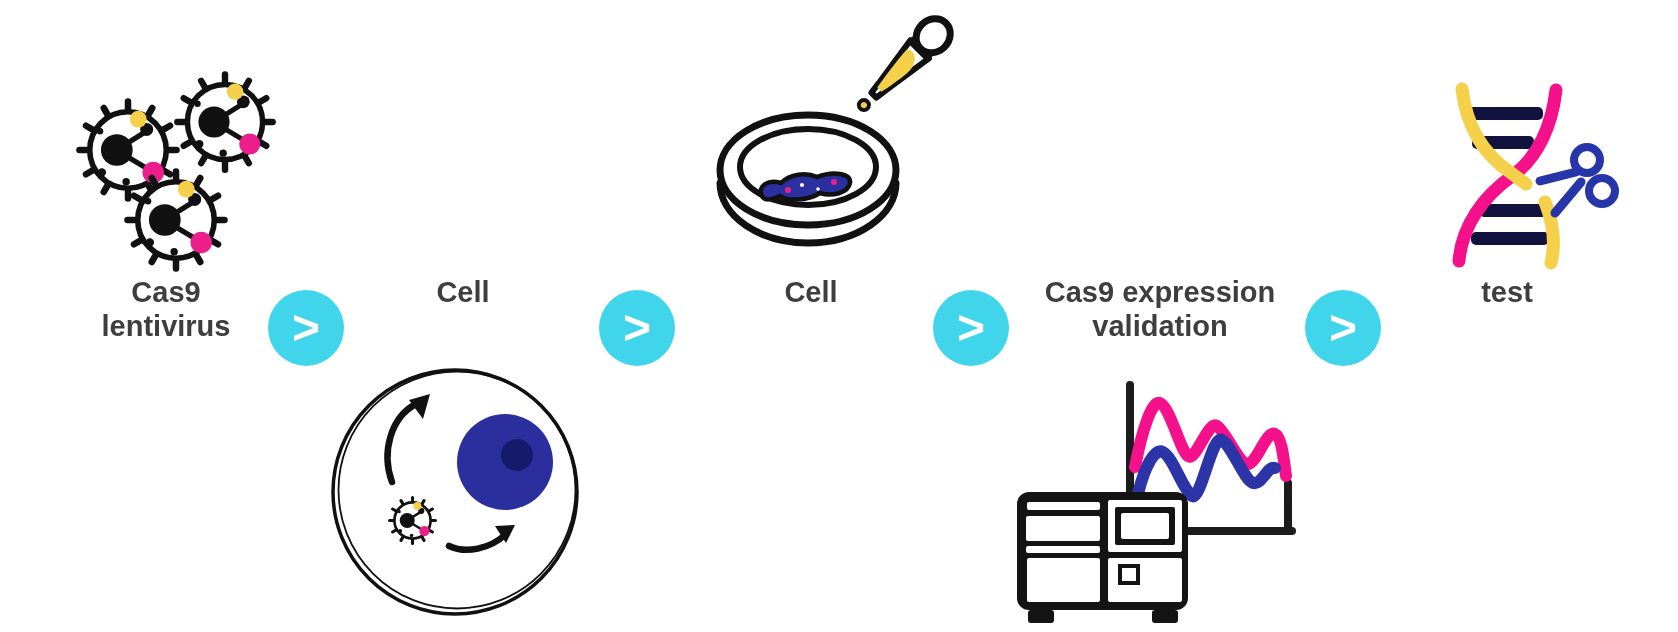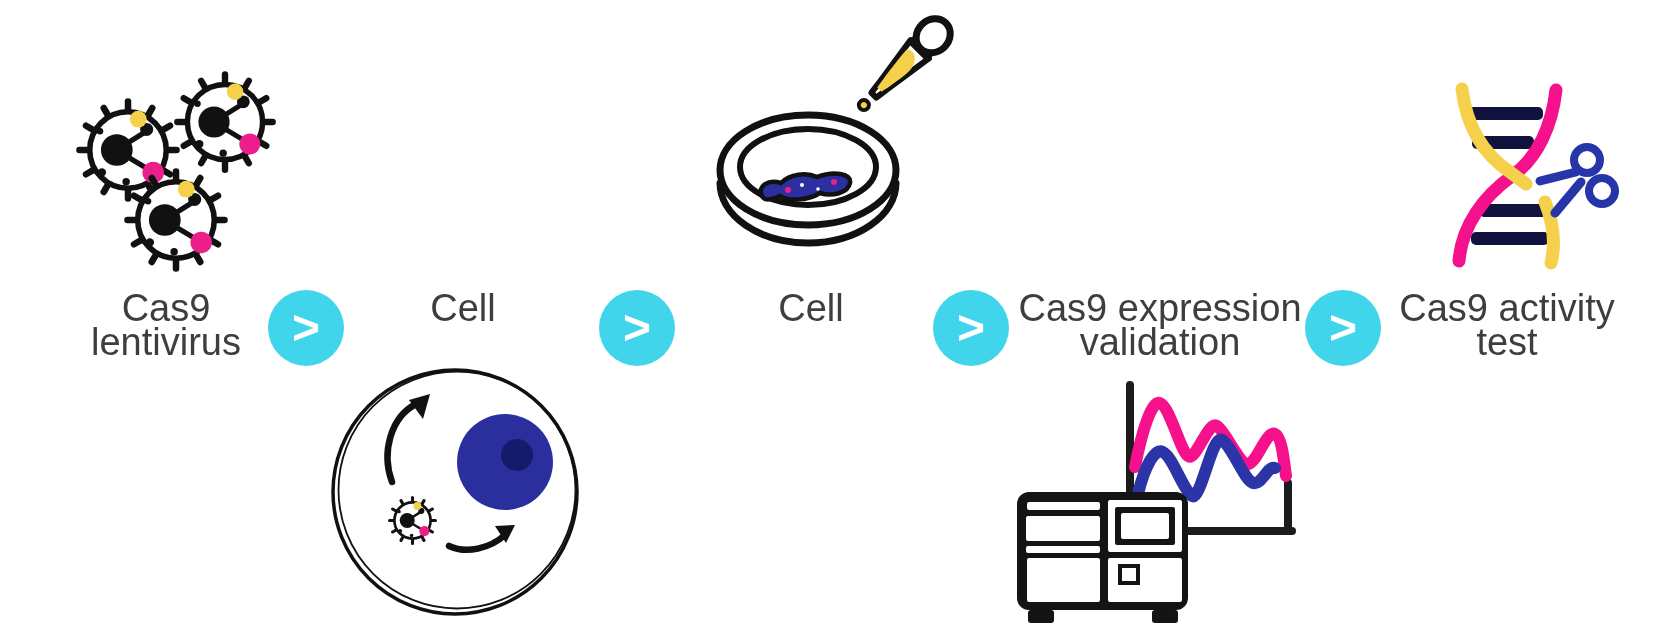--- a/index.html
+++ b/index.html
@@ -6,25 +6,25 @@
   .canvas{
     position:relative;
     width:1678px;height:632px;
     background:#fff;
     overflow:hidden;
     font-family:"Liberation Sans", sans-serif;
   }
   .art{position:absolute;left:0;top:0;width:1678px;height:632px;}
   .label{
     position:absolute;
-    top:291px;
+    top:275px;
     transform:translateX(-50%);
     text-align:center;
-    font-weight:normal;
-    font-size:38px;
+    font-weight:bold;
+    font-size:29px;
     line-height:34px;
     color:var(--label_gray,#3E3E3E);
     white-space:nowrap;
   }
   .arrow{
     position:absolute;
     top:290px;
     width:76px;height:76px;
     border-radius:50%;
     background:var(--accent_cyan,#41D5EC);
@@ -138,21 +138,20 @@
     <div>Cell</div>
   </div>
   <div class="label" style="left:811px">
     <div>Cell</div>
   </div>
   <div class="label" style="left:1160px">
     <div>Cas9 expression</div>
     <div>validation</div>
   </div>
   <div class="label" style="left:1507px">
-    <div>Cas9 activity</div>
     <div>test</div>
   </div>
 
   <div class="arrow" style="left:268px">
       <span>&gt;</span>
     </div>
   <div class="arrow" style="left:599px">
       <span>&gt;</span>
     </div>
   <div class="arrow" style="left:933px">

